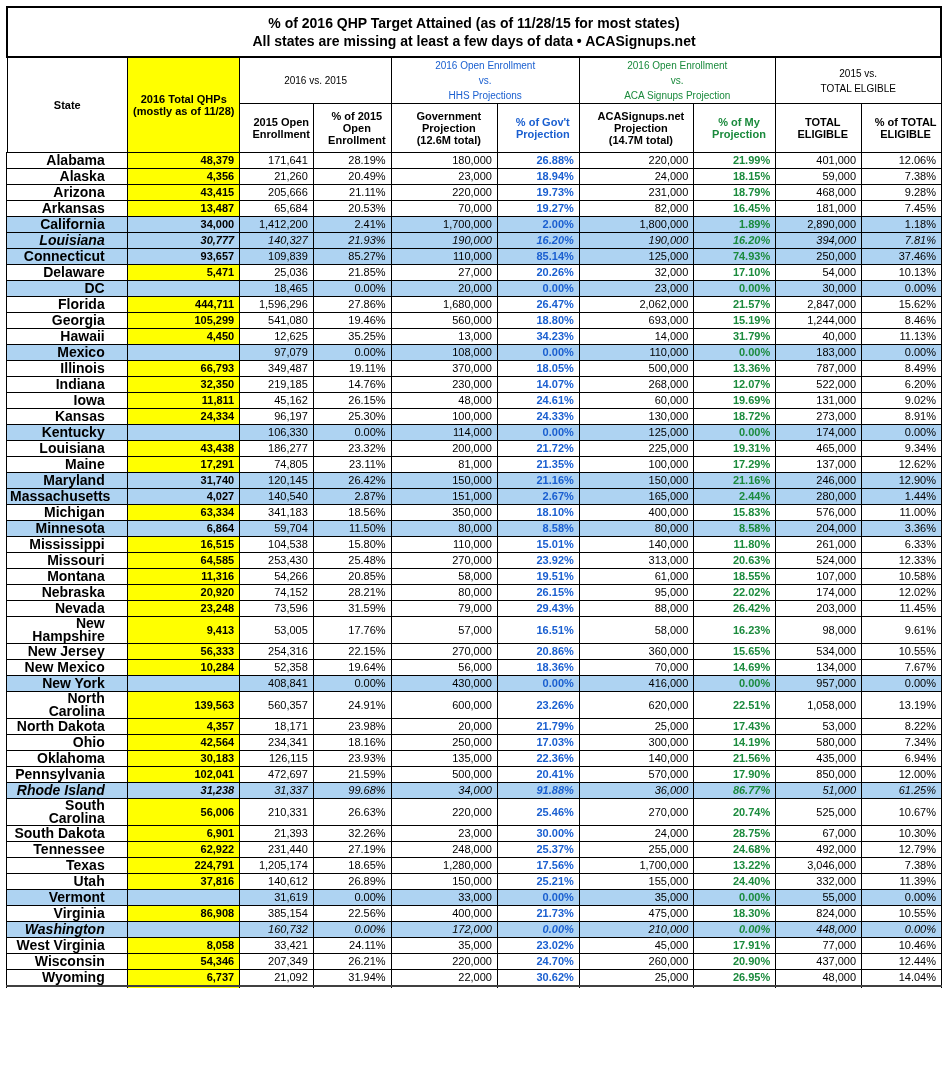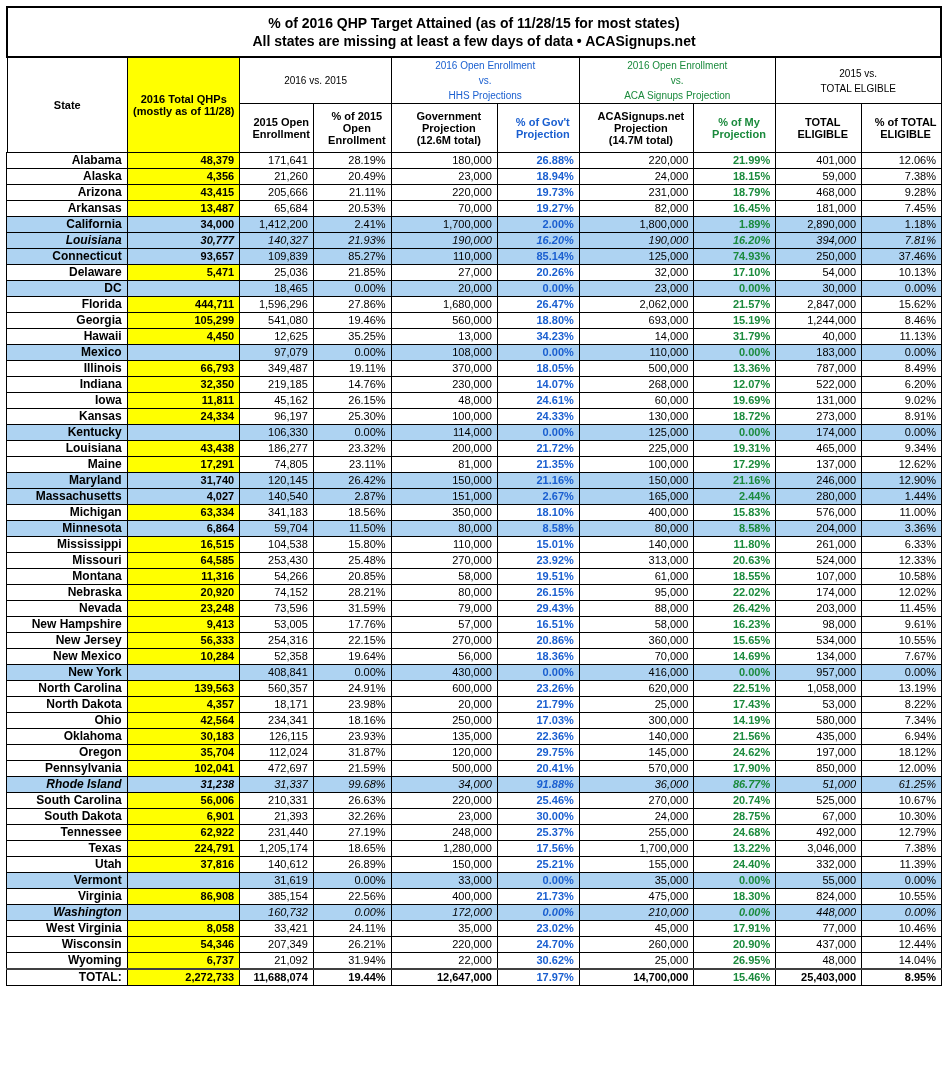--- a/index.html
+++ b/index.html
@@ -8,21 +8,21 @@
   table{border-collapse:collapse;width:936px;table-layout:fixed;}
   td,th{border:1px solid #000;font-size:11px;padding:0 3px;line-height:13px;height:15px;}
   .title-cell{border:2px solid #000;text-align:center;font-weight:bold;font-size:14px;padding:6px 4px;line-height:18px;}
   .grp{text-align:center;font-weight:normal;font-size:10px;line-height:15px;border:1px solid #000;}
   .grp.blue{color:#1a5fd0;}
   .grp.green{color:#1a8a3c;}
   .hdr{text-align:center;font-weight:bold;font-size:11px;line-height:12px;vertical-align:middle;}
   .hdr.yellow{background:#ffff00;}
   .hdr.blue{color:#1a5fd0;}
   .hdr.green{color:#1a8a3c;}
-  .state{text-align:right;font-weight:bold;font-size:12px;padding-right:5px;}
+  .state{text-align:right;font-weight:bold;font-size:14px;padding-right:22px;}
   .num{text-align:right;padding-right:5px;}
   .pct{text-align:right;padding-right:5px;}
   .yellow{background:#ffff00;font-weight:bold;}
   .bluerow td{background:#aed3f2;}
   .bluerow td.yellow{background:#aed3f2;}
   .bluetext{color:#1a5fd0;font-weight:bold;}
   .greentext{color:#1a8a3c;font-weight:bold;}
   .ital{font-style:italic;}
   .total td{font-weight:bold;border-top:2px solid #404040;}
   .hdrrow1 td{height:38px;}
@@ -534,32 +534,20 @@
           <td class="num">126,115</td>
           <td class="pct">23.93%</td>
           <td class="num">135,000</td>
           <td class="pct bluetext">22.36%</td>
           <td class="num">140,000</td>
           <td class="pct greentext">21.56%</td>
           <td class="num">435,000</td>
           <td class="pct">6.94%</td>
         </tr>
         <tr>
-          <td class="state">Oregon</td>
-          <td class="num yellow">35,704</td>
-          <td class="num">112,024</td>
-          <td class="pct">31.87%</td>
-          <td class="num">120,000</td>
-          <td class="pct bluetext">29.75%</td>
-          <td class="num">145,000</td>
-          <td class="pct greentext">24.62%</td>
-          <td class="num">197,000</td>
-          <td class="pct">18.12%</td>
-        </tr>
-        <tr>
           <td class="state">Pennsylvania</td>
           <td class="num yellow">102,041</td>
           <td class="num">472,697</td>
           <td class="pct">21.59%</td>
           <td class="num">500,000</td>
           <td class="pct bluetext">20.41%</td>
           <td class="num">570,000</td>
           <td class="pct greentext">17.90%</td>
           <td class="num">850,000</td>
           <td class="pct">12.00%</td>

